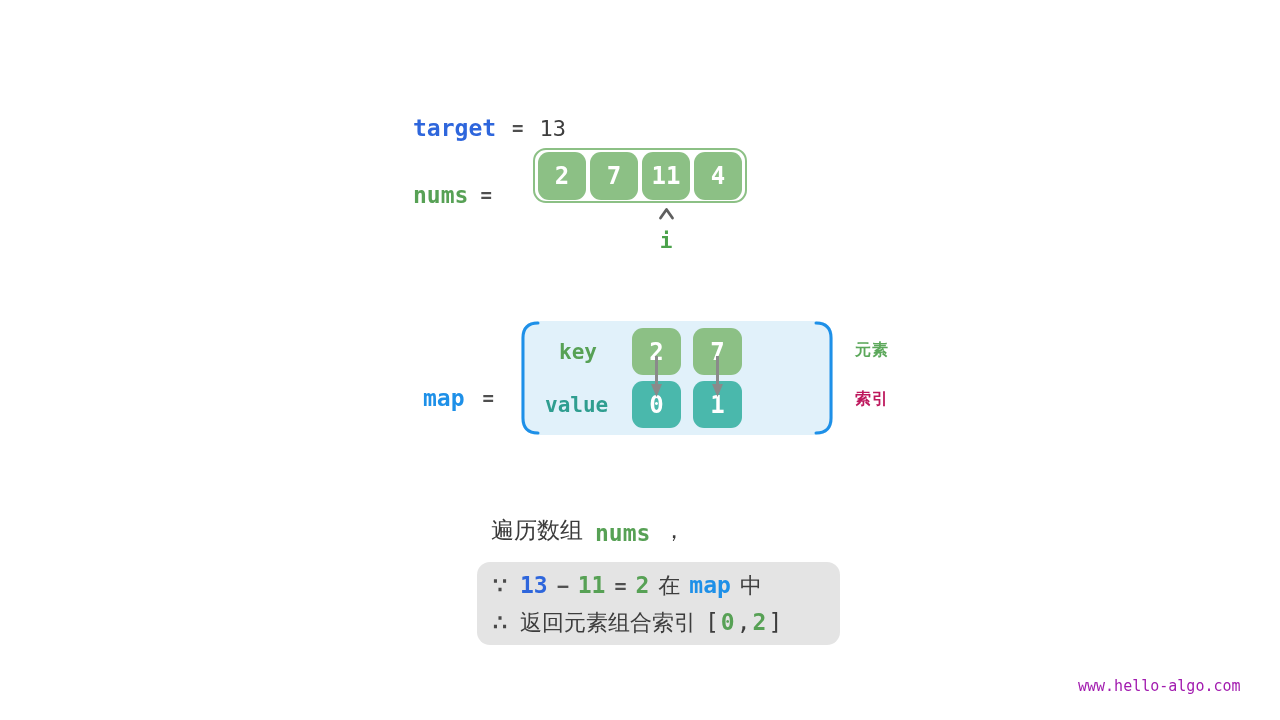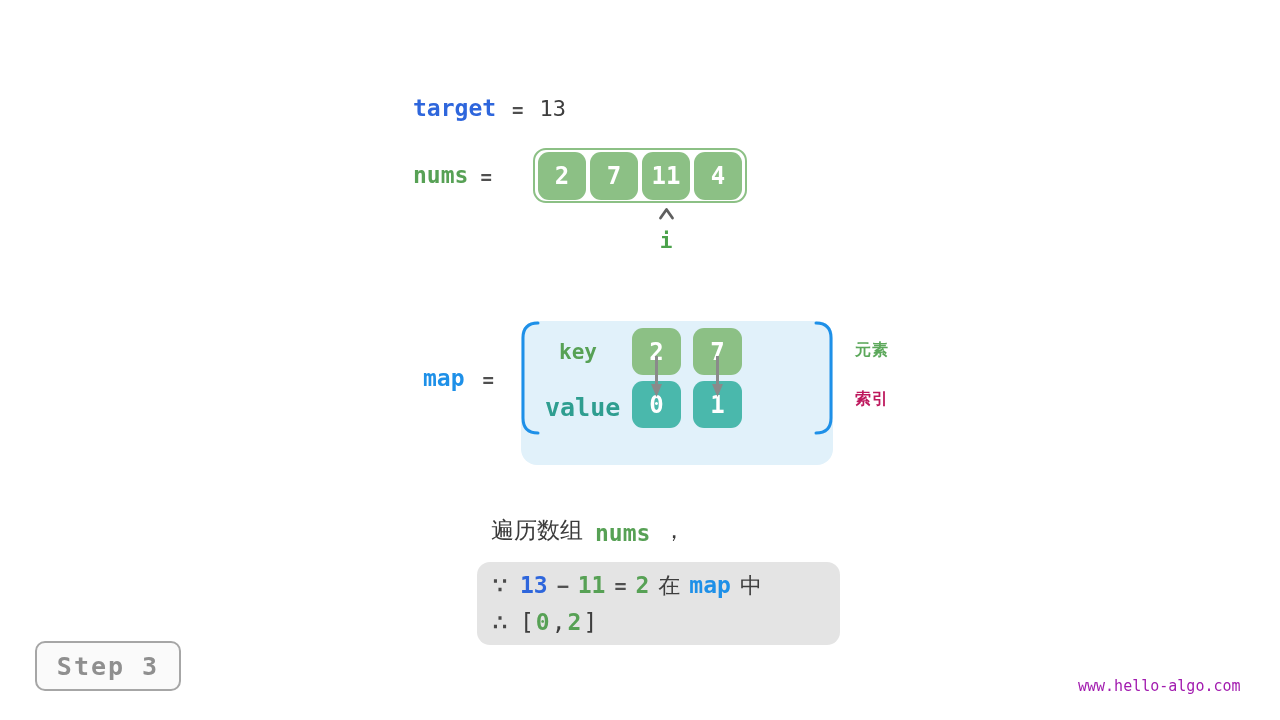--- a/index.html
+++ b/index.html
@@ -4,21 +4,21 @@
 <style>
   html,body { margin:0; padding:0; background:#ffffff; }
   .canvas {
     position:relative; width:1280px; height:720px; background:#ffffff;
     font-family:"Liberation Sans", sans-serif; overflow:hidden;
   }
   .code { font-family:"DejaVu Sans Mono", monospace; font-weight:bold; }
   .abs { position:absolute; }
 
   
-  .label-row { display:flex; align-items:flex-end; }
+  .label-row { display:flex; align-items:center;margin-top:20px; }
   .eq { font-family:"DejaVu Sans Mono", monospace; font-weight:bold; font-size:19px; color:#4f4f4f; }
   .target-label { font-size:23px; color:#2e66dc; }
   .target-value { font-family:"DejaVu Sans Mono", monospace; font-size:22px; color:#3d3d3d; }
   .nums-label   { font-size:23px; color:#57a155; }
   .map-label    { font-size:23px; color:#1e90e8; }
 
   
   .array-box {
     left:533px; top:148px; width:214px; height:55px; box-sizing:border-box;
     background:#ffffff; border:2.5px solid #8cc085; border-radius:13px;
@@ -30,25 +30,25 @@
     color:#ffffff; font-family:"DejaVu Sans Mono", monospace; font-weight:bold; font-size:24px;
   }
   .cell.green { background:#8cc085; }
   .cell.teal  { background:#4ab8ac; }
 
   .i-label { left:652px; top:229px; width:28px; text-align:center;
              font-size:21px; color:#4ba24b; }
 
   
   .map-box {
-    left:521px; top:321px; width:312px; height:144px;
+    left:521px; top:321px; width:312px; height:114px;
     background:#e1f1fa; border-radius:16px;
   }
   .map-key-label   { left:38px; top:19px; font-size:21px; color:#57a155; }
-  .map-value-label { left:24px; top:72px; font-size:25px; color:#2f9e90; }
+  .map-value-label { left:24px; top:72px; font-size:21px; color:#2f9e90; }
   .map-cell { position:absolute; width:49px; height:47px; }
   .side-label { font-size:16px; font-weight:bold; letter-spacing:1px; }
   .element-label { left:855px; top:340px; color:#5ba85a; }
   .index-label   { left:855px; top:389px; color:#be185d; }
 
   
   .caption { left:491px; top:515px; font-size:23px; color:#3b3b3b; font-weight:500;
              display:flex; align-items:flex-end; }
   .caption .code { font-size:23px; color:#57a155; margin:0 12px; }
 
@@ -152,27 +152,27 @@
       <span class="gray-op">−</span>
       <span class="rb green-t">11</span>
       <span class="gray-op">=</span>
       <span class="rb green-t">2</span>
       <span>在</span>
       <span class="rb blue-bright">map</span>
       <span>中</span>
     </div>
     <div class="reason-line">
       <span class="sym">∴</span>
+      <span>返回元素组合索引</span>
       <span class="tight">
         <span class="bracket">[</span>
         <span class="rb green-t">0</span>
         <span class="bracket">,</span>
         <span class="rb green-t">2</span>
         <span class="bracket">]</span>
       </span>
     </div>
   </div>
 
-  <div class="abs code step-badge">Step 3</div>
 
   <div class="abs watermark">www.hello-algo.com</div>
 
 </div>
 
 </body></html>

